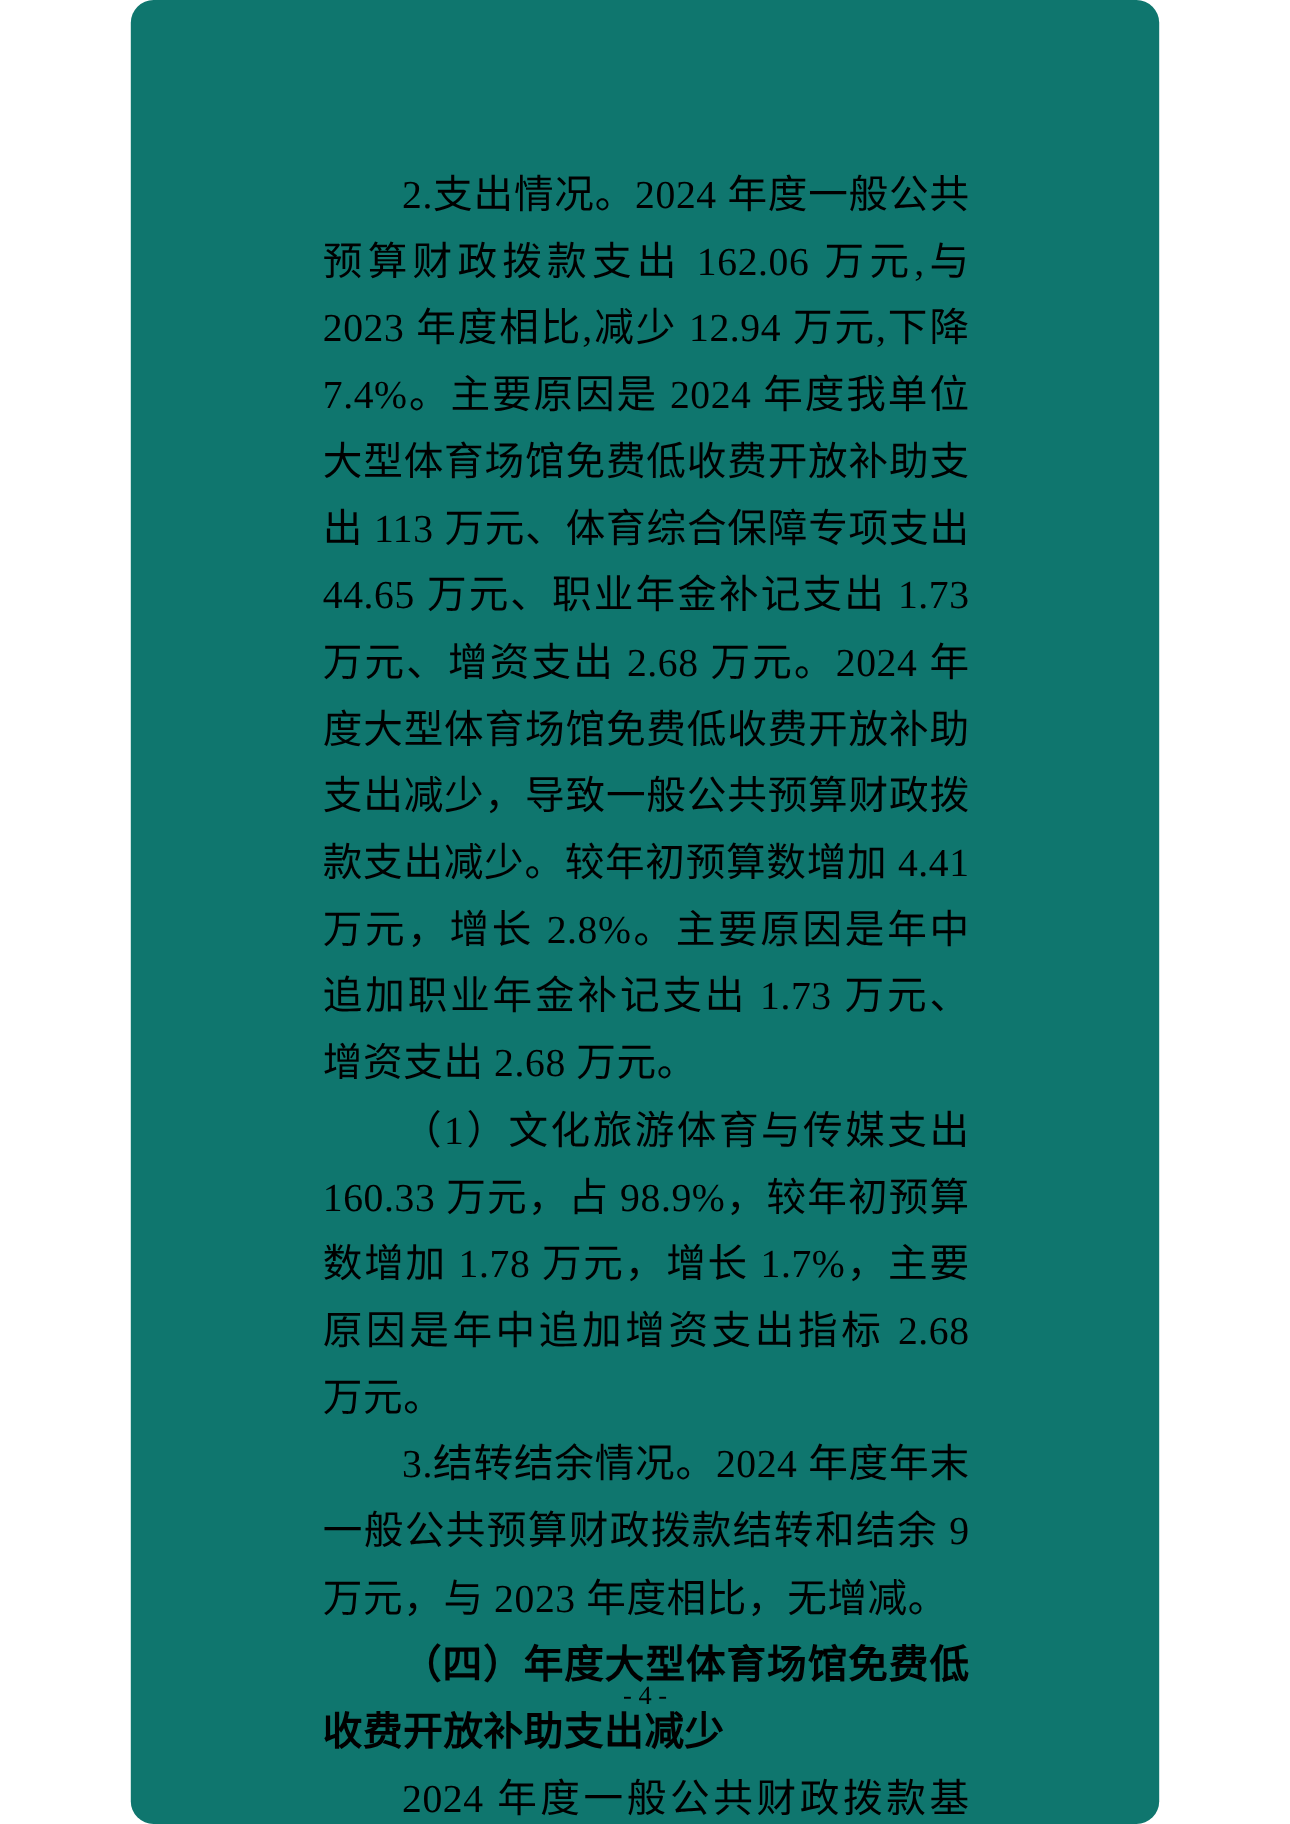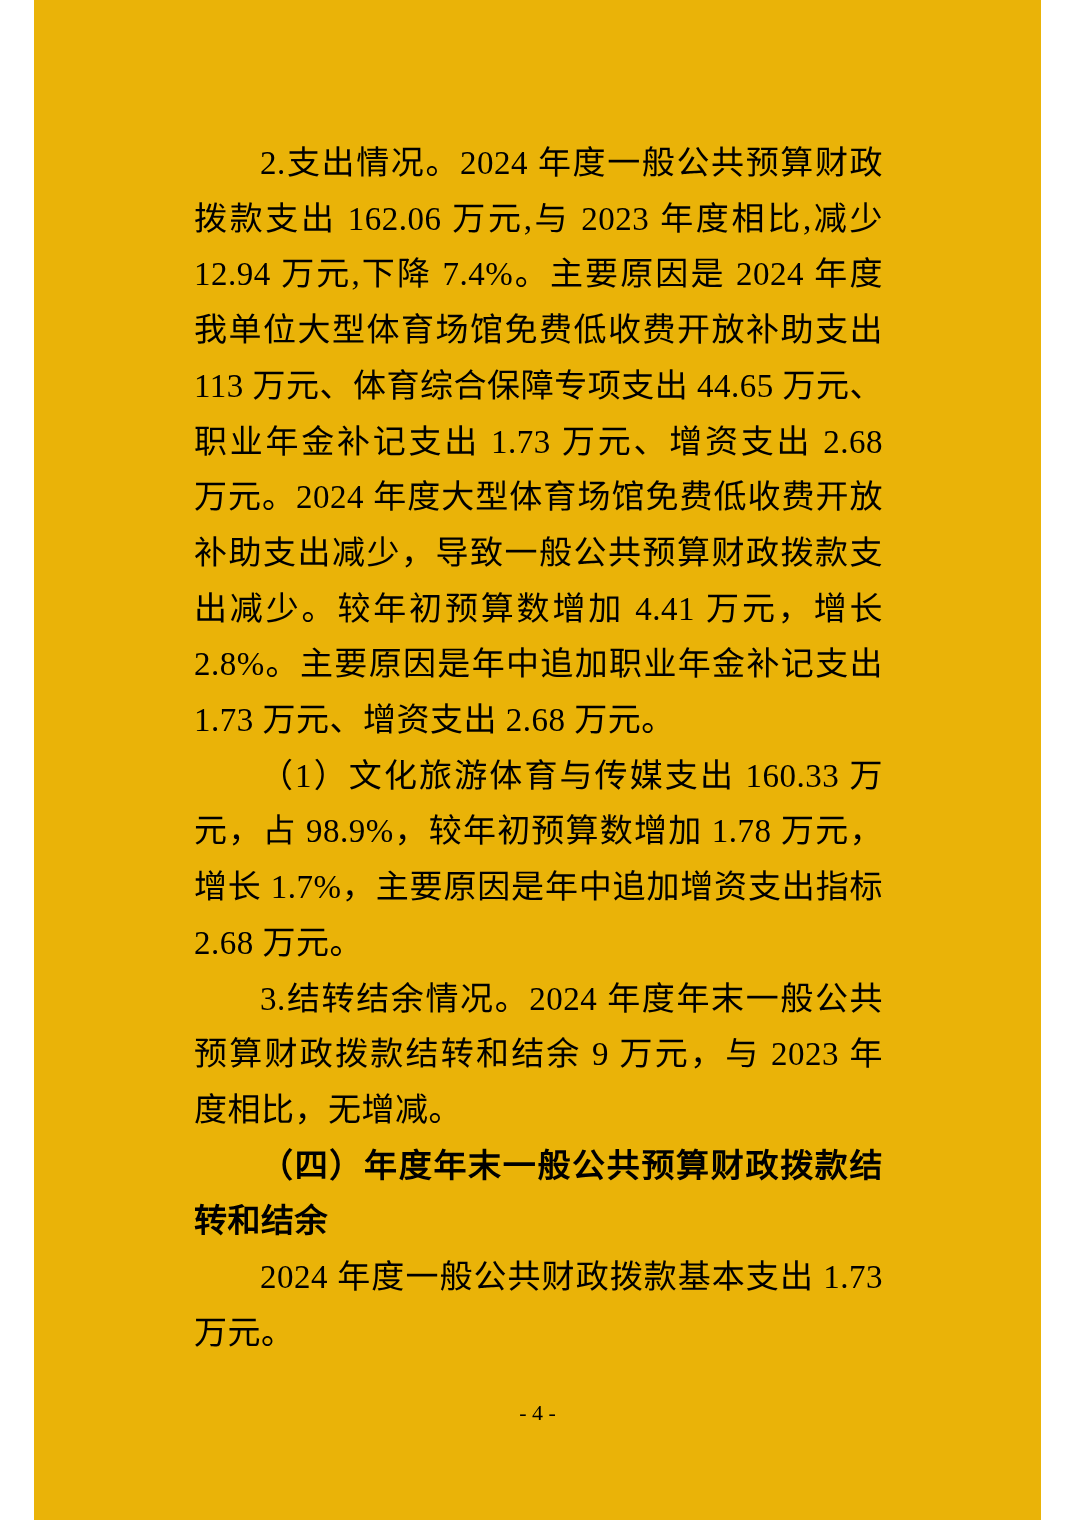--- a/index.html
+++ b/index.html
@@ -2,27 +2,28 @@
 <html lang="zh-CN"><head>
 <meta charset="utf-8">
 <style>
   html, body {
     margin: 0;
     padding: 0;
     background: #ffffff;
   }
   .page {
     position: relative;
-    width: 1007px;
+    width: 857px;
     height: 1520px;
     margin: 0 auto;
-    background: #eab308;
+    background: #0f766e;
     color: #000000;
     font-family: "Liberation Serif", "DejaVu Serif", serif;
     overflow: hidden;
+    border-radius: 19px;
   }
   .content {
     position: absolute;
     left: 160px;
     right: 158px;
     top: 136px;
     font-size: 33px;
     line-height: 55.7px;
     text-align: justify;
     text-justify: inter-character;
@@ -48,18 +49,18 @@
   }
 </style>
 </head>
 <body>
 
 <div class="page">
   <div class="content">
     <p>2.支出情况。2024 年度一般公共预算财政拨款支出 162.06 万元,与 2023 年度相比,减少 12.94 万元,下降 7.4%。主要原因是 2024 年度我单位大型体育场馆免费低收费开放补助支出 113 万元、体育综合保障专项支出 44.65 万元、职业年金补记支出 1.73 万元、增资支出 2.68 万元。2024 年度大型体育场馆免费低收费开放补助支出减少，导致一般公共预算财政拨款支出减少。较年初预算数增加 4.41 万元，增长 2.8%。主要原因是年中追加职业年金补记支出 1.73 万元、增资支出 2.68 万元。</p>
     <p>（1）文化旅游体育与传媒支出 160.33 万元，占 98.9%，较年初预算数增加 1.78 万元，增长 1.7%，主要原因是年中追加增资支出指标 2.68 万元。</p>
     <p>3.结转结余情况。2024 年度年末一般公共预算财政拨款结转和结余 9 万元，与 2023 年度相比，无增减。</p>
-    <p class="heading">（四）年度年末一般公共预算财政拨款结转和结余</p>
+    <p class="heading">（四）年度大型体育场馆免费低收费开放补助支出减少</p>
     <p>2024 年度一般公共财政拨款基本支出 1.73 万元。</p>
 
   </div>
   <div class="footer">- 4 -</div>
 </div>
 
 </body></html>

